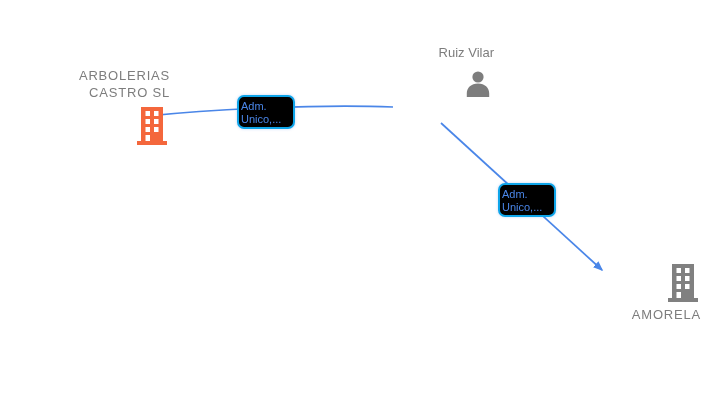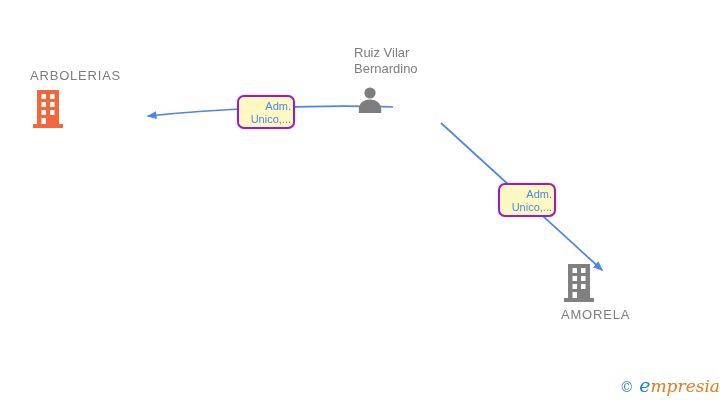--- a/index.html
+++ b/index.html
@@ -1,33 +1,33 @@
 <!DOCTYPE html>
 <html><head>
 <meta charset="utf-8">
 <style>
   html,body{margin:0;padding:0;}
   body{font-family:"Liberation Sans", sans-serif; background:#ffffff;}
   .canvas{
     position:relative; width:728px; height:400px; background:#ffffff; overflow:hidden;
   }
   .edges-svg{position:absolute; left:0; top:0; width:728px; height:400px; z-index:1;}
-  .node{position:absolute; width:140px; text-align:left; z-index:2;}
+  .node{position:absolute; width:140px; text-align:right; z-index:2;}
   .node .name{color:#7d7d7d; font-size:13px;}
   .company .name{letter-spacing:0.8px; line-height:17px;}
   .person .name{line-height:16px;}
   .node .icon-wrap{display:block; line-height:0;}
   .company-a .icon-wrap{margin-top:6px;}
   .person .icon-wrap{margin-top:8px;}
   .company-b .icon-wrap{margin-bottom:4px;}
   .edge-label{
     position:absolute; z-index:3; box-sizing:border-box;
     width:58px; height:34px; padding:3px 2px 0 2px;
-    background:#fef9c3; border:2px solid #a21caf; border-radius:7px;
-    color:#4a86e8; font-size:11px; line-height:13px; text-align:right;
+    background:#000000; border:2px solid #0ea5e9; border-radius:7px;
+    color:#4a86e8; font-size:11px; line-height:13px; text-align:left;
     box-shadow:0 0 3px rgba(74,134,232,0.35);
     cursor:pointer;
   }
   .watermark{
     position:absolute; right:8px; bottom:4px; z-index:2;
     font-family:"DejaVu Serif", serif; font-style:italic; font-size:17px;
     white-space:nowrap; cursor:pointer;
   }
   .watermark .copy{font-size:14px; font-style:normal;}
   .watermark .brand-e{font-size:19px;}
@@ -42,20 +42,21 @@
       <marker id="arrowhead" viewBox="0 0 10 8" markerWidth="10" markerHeight="8" refX="8.5" refY="4" orient="auto" markerUnits="userSpaceOnUse">
         <path d="M0,0 L10,4 L0,8 Z" fill="#4a86e8"></path>
       </marker>
     </defs>
     <path d="M393,107 C320,104 215,109 148,116" fill="none" stroke-width="1.7" marker-end="url(#arrowhead)" stroke="#4a86e8"></path>
     <path d="M441,123 L602,270" fill="none" stroke-width="1.7" marker-end="url(#arrowhead)" stroke="#4a86e8"></path>
   </svg>
 
   <div class="node company company-a" style="left:30px; top:67px;">
     <div class="name">ARBOLERIAS</div>
+    <div class="name">CASTRO SL</div>
     <span class="icon-wrap">
       <svg width="36" height="38" viewBox="0 0 36 38" xmlns="http://www.w3.org/2000/svg">
         <g fill="#f4673c">
           <rect x="7" y="0" width="22" height="34"></rect>
           <rect x="3" y="34" width="30" height="4"></rect>
         </g>
         <g fill="#ffffff">
           <rect x="11.5" y="4" width="4.5" height="5"></rect>
           <rect x="20" y="4" width="4.5" height="5"></rect>
           <rect x="11.5" y="12" width="4.5" height="5"></rect>
@@ -63,21 +64,20 @@
           <rect x="11.5" y="20" width="4.5" height="5"></rect>
           <rect x="20" y="20" width="4.5" height="5"></rect>
           <rect x="11.5" y="28" width="4.5" height="6"></rect>
         </g>
       </svg>
     </span>
   </div>
 
   <div class="node person" style="left:354px; top:45px;">
     <div class="name">Ruiz Vilar</div>
-    <div class="name">Bernardino</div>
     <span class="icon-wrap">
       <svg width="32" height="32" viewBox="0 0 32 32" xmlns="http://www.w3.org/2000/svg">
         <g fill="#7d7d7d">
           <circle cx="16" cy="8" r="5.6"></circle>
           <path d="M16 14.5 c-6.8,0 -11.2,4.3 -11.2,9.8 V28 h22.4 v-3.7 c0,-5.5 -4.4,-9.8 -11.2,-9.8 z"></path>
         </g>
       </svg>
     </span>
   </div>
 
@@ -105,18 +105,14 @@
   <div class="edge-label" style="left:237px; top:95px;">
     <div>Adm.</div>
     <div>Unico,...</div>
   </div>
 
   <div class="edge-label" style="left:498px; top:183px;">
     <div>Adm.</div>
     <div>Unico,...</div>
   </div>
 
-  <div class="watermark">
-    <span class="copy" style="color:#2e8e9e;">©</span>
-    <span class="brand-e" style="color:#1e87c0;">e</span><span style="color:#e87a1e;">mpresia</span>
-  </div>
 
 </div>
 
 </body></html>

